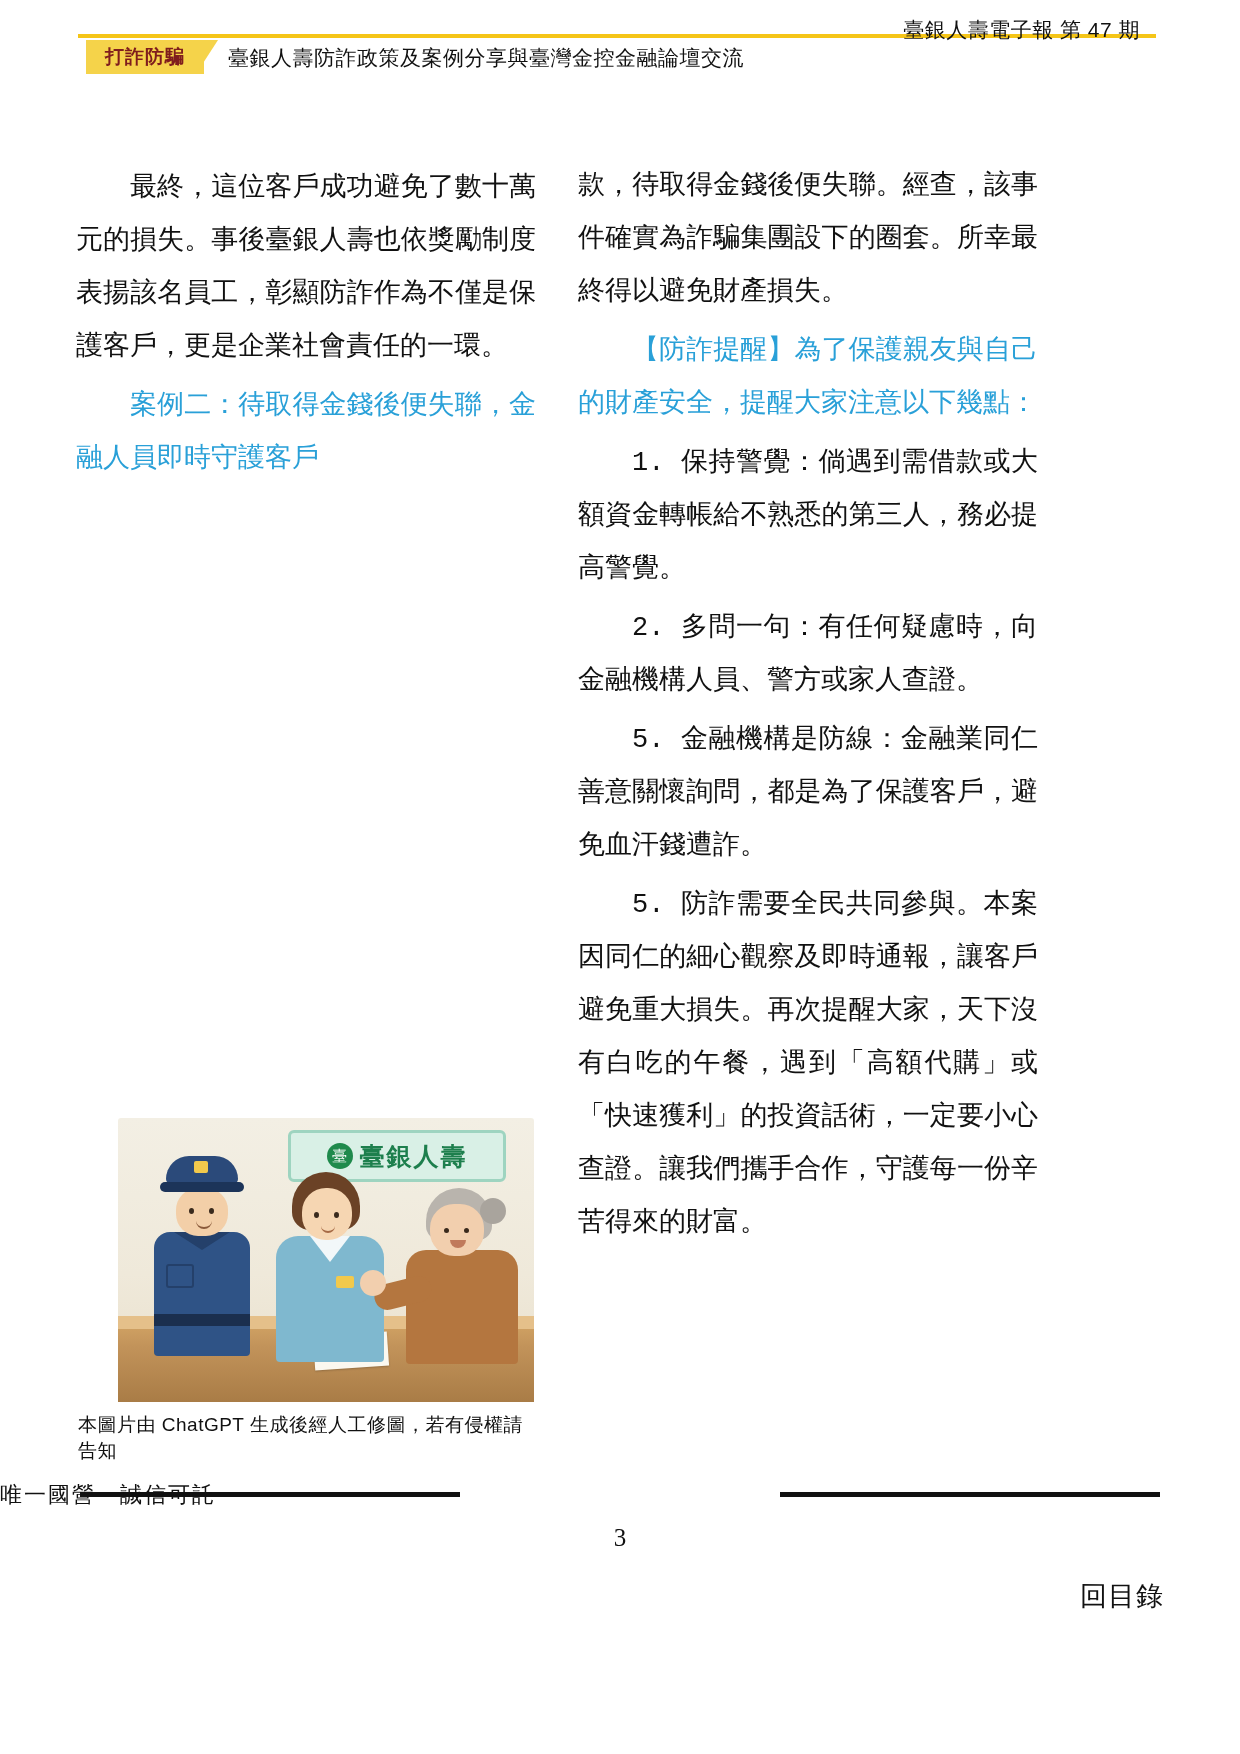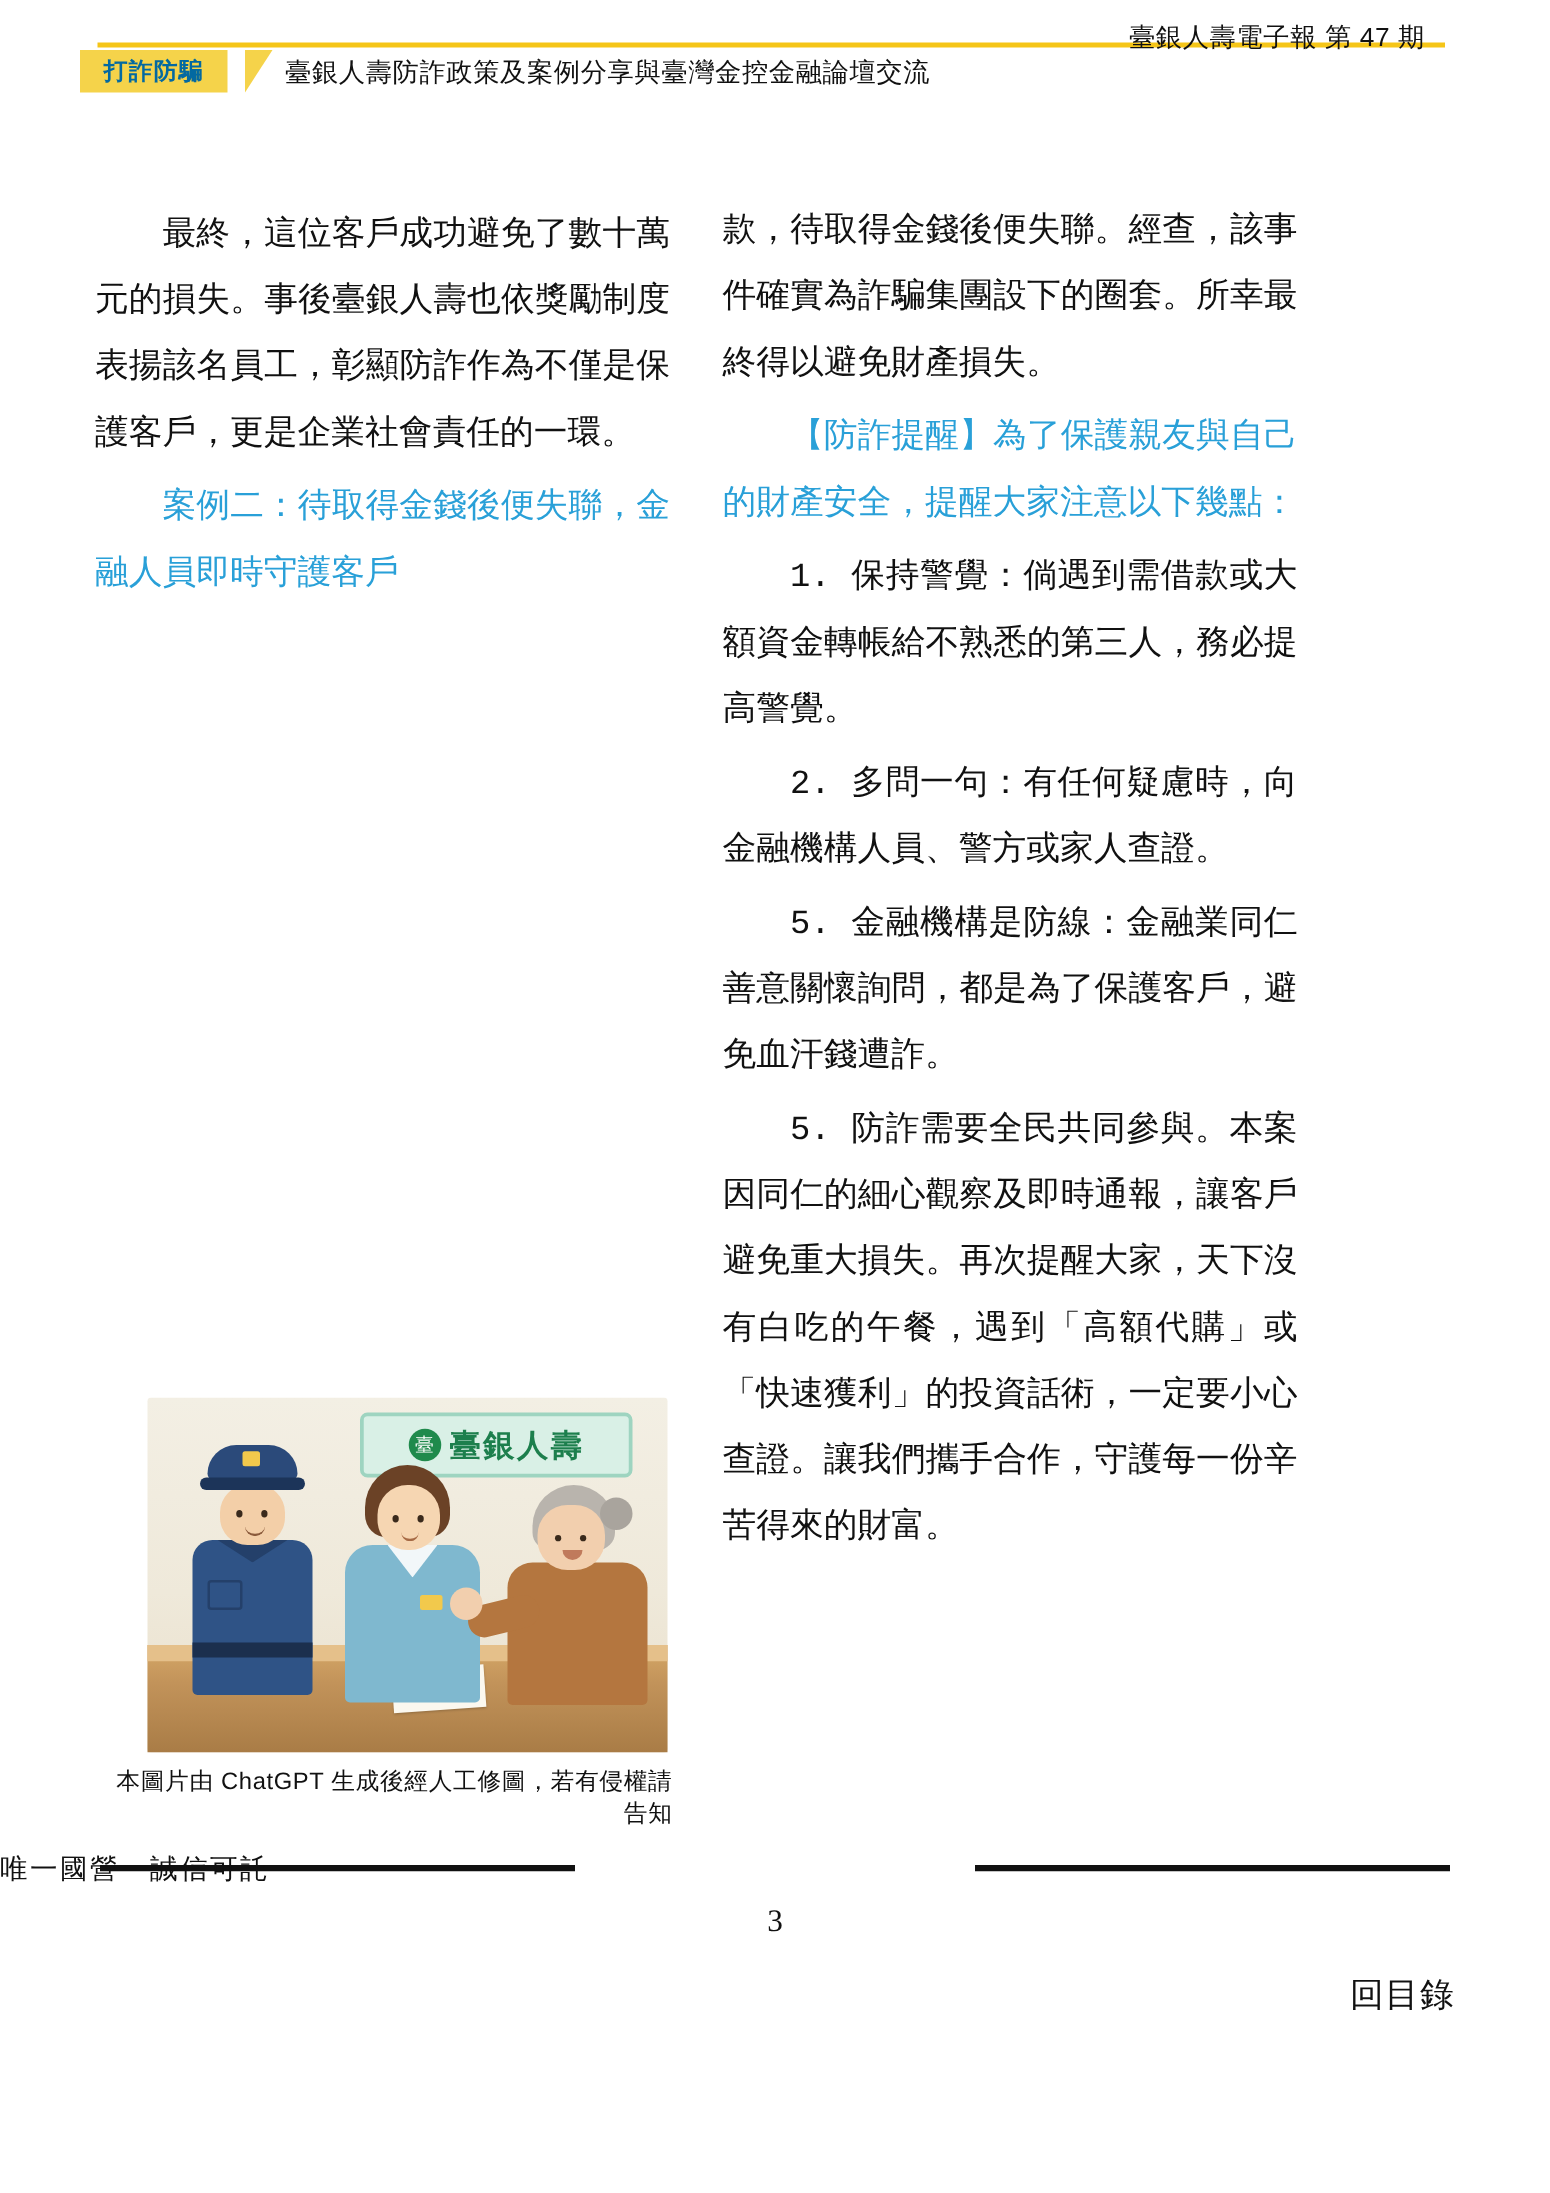--- a/index.html
+++ b/index.html
@@ -26,26 +26,26 @@
   .header-rule {
     position: absolute;
     left: 78px;
     top: 34px;
     width: 1078px;
     height: 4px;
     background: #f5c518;
   }
   .header-tag {
     position: absolute;
-    left: 64px;
+    left: 86px;
     top: 40px;
     width: 118px;
     height: 34px;
     background: #f5d34a;
-    color: #0369a1;
+    color: #7f1d1d;
     font-family: "Liberation Sans", sans-serif;
     font-weight: bold;
     font-size: 19px;
     letter-spacing: 1px;
     display: flex;
     align-items: center;
     justify-content: center;
   }
   .header-tag-slant {
     position: absolute;
@@ -283,21 +283,21 @@
   .elder-hand {
     position: absolute; left: -40px; top: 82px; width: 26px; height: 26px;
     background: #f2cfae; border-radius: 50%;
   }
 
   .figure-caption {
     margin-top: 10px;
     margin-left: 0;
     font-size: 19px;
     color: #111;
-    text-align: right;
+    text-align: left;
     font-family: "Liberation Sans", sans-serif;
     letter-spacing: 0.5px;
   }
 
   
   .footer {
     position: absolute;
     left: 0;
     top: 1480px;
     width: 1240px;

